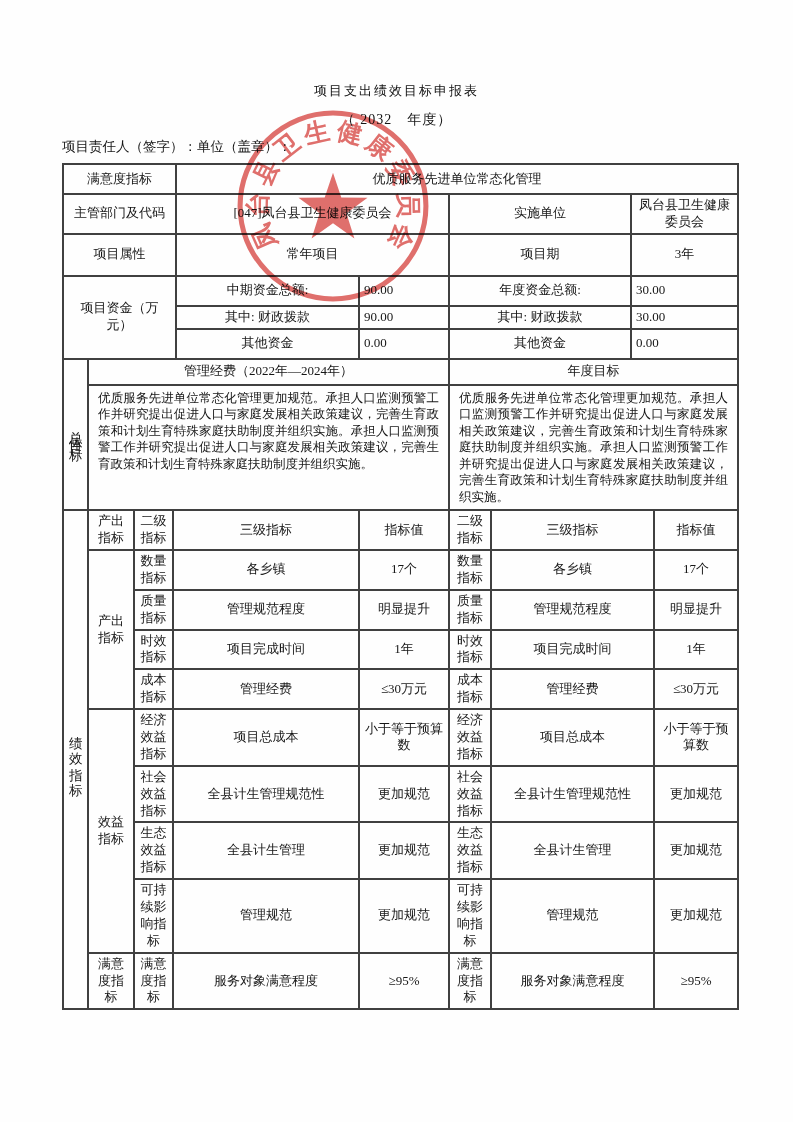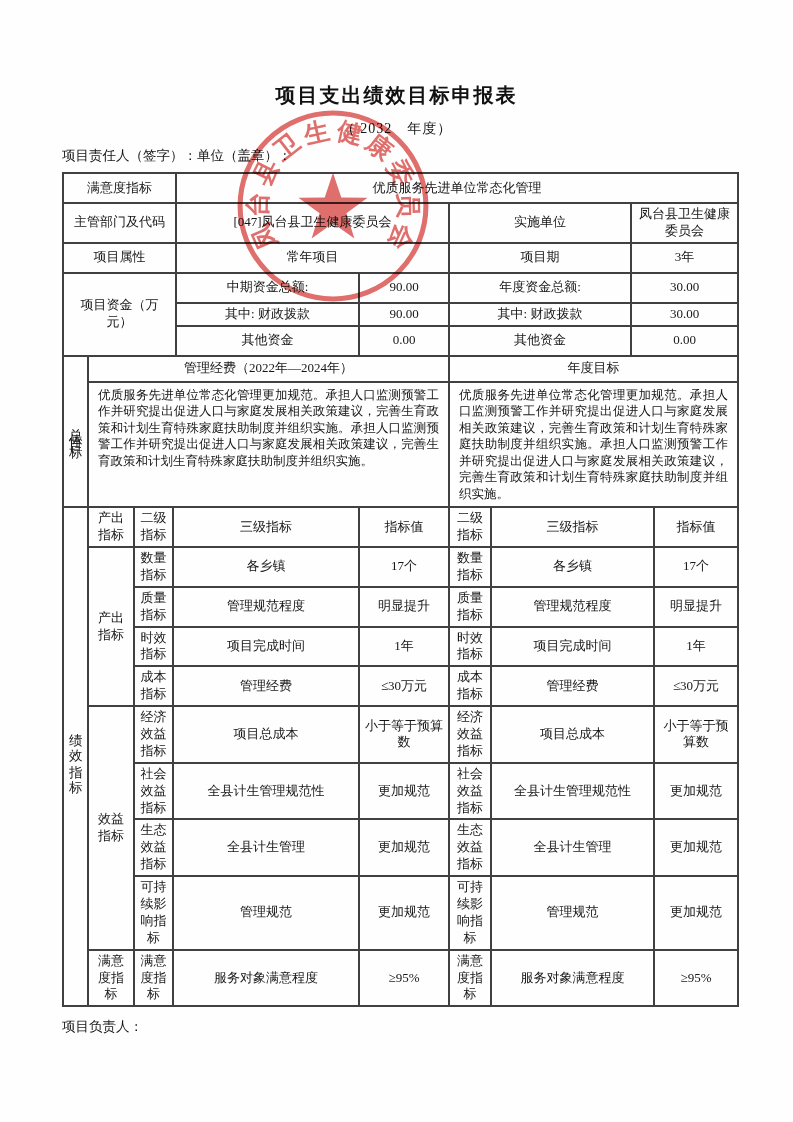--- a/index.html
+++ b/index.html
@@ -1,28 +1,28 @@
 <!DOCTYPE html>
 <html><head>
 <meta charset="utf-8">
 <style>
   * { box-sizing: border-box; margin: 0; padding: 0; }
   html,body { background:#ffffff; }
   body { width:793px; height:1122px; font-family:"Liberation Serif","DejaVu Serif",serif; color:#161616; }
   .page { position:relative; width:793px; height:1122px; background:#fefefe; overflow:hidden; padding-top:82px; }
 
-  .doc-title { text-align:center; font-size:20px; font-weight:bold; letter-spacing:2px; color:#111; }
+  .doc-title { text-align:center; font-size:13px; font-weight:normal; letter-spacing:2px; color:#111; }
   .year-line { text-align:center; font-size:14px; margin-top:11px; letter-spacing:1px; }
   .sig-row { width:675px; margin:9px 0 7px 62px; display:flex; justify-content:flex-start; font-size:13.5px; }
 
   table { border-collapse:collapse; table-layout:fixed; width:675px; margin-left:62px; }
   table + table { margin-top:-2px; }
   td { border:2px solid #404040; text-align:center; vertical-align:middle;
        font-size:13px; line-height:1.3; padding:2px 4px; word-break:break-all; }
-  td.num { text-align:center; }
+  td.num { text-align:left; }
   td.goal { text-align:justify; padding:4px 9px; font-size:12.5px; line-height:16.5px; vertical-align:top; }
   .vert { writing-mode:vertical-rl; text-orientation:upright; display:inline-block; letter-spacing:6px; font-size:13.5px; }
   .vert-tall { letter-spacing:16px; }
 
   .footer-line { margin:11px 0 0 62px; font-size:13.5px; }
 
   .stamp { position:absolute; left:232px; top:105px; width:202px; height:202px;
            opacity:0.82; mix-blend-mode:multiply; pointer-events:none; }
 </style>
 </head>
@@ -60,21 +60,21 @@
         <tr style="height:30px">
       <td>满意度指标</td>
       <td colspan="3">优质服务先进单位常态化管理</td>
     </tr>
     <tr style="height:34px">
       <td>主管部门及代码</td>
       <td>[047]凤台县卫生健康委员会</td>
       <td>实施单位</td>
       <td>凤台县卫生健康委员会</td>
     </tr>
-    <tr style="height:30px">
+    <tr style="height:42px">
       <td>项目属性</td>
       <td>常年项目</td>
       <td>项目期</td>
       <td>3年</td>
     </tr>
   </tbody>
     </table>
 
   <table>
     <colgroup>
@@ -219,15 +219,14 @@
       <td>满意度指标</td>
       <td>服务对象满意程度</td>
       <td>≥95%</td>
       <td>满意度指标</td>
       <td>服务对象满意程度</td>
       <td>≥95%</td>
     </tr>
   </tbody>
     </table>
 
-  <div class="footer-line">项目负责人：</div>
 
 </div>
 
 </body></html>

